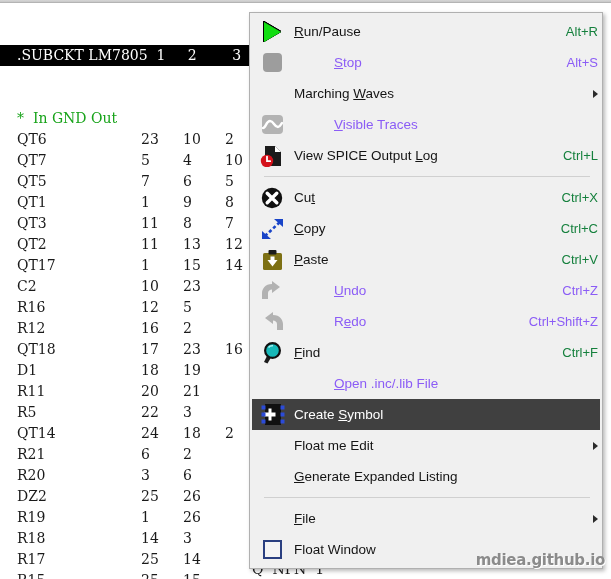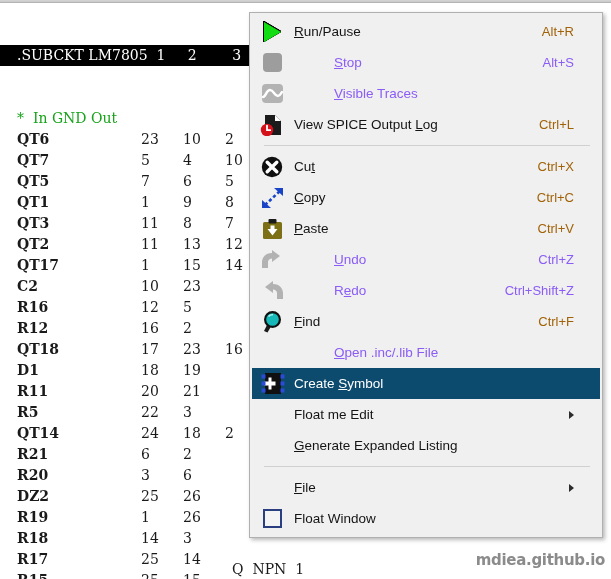--- a/index.html
+++ b/index.html
@@ -43,28 +43,28 @@
     padding-left: 17px;
     color: #1a1a1a;
   }
   .line.selected {
     background: #000000;
     color: #ffffff;
     width: 268px;
   }
   .line.comment { color: #17a319; }
   .tok { display: inline-block; }
-  .c0 { width: 124px; font-weight: bold; }
+  .c0 { width: 124px; }
   .c1 { width: 42px; }
   .c2 { width: 34px; }
 
   
   .tail-line {
     position: absolute;
-    left: 232px; top: 561px;
+    left: 252px; top: 561px;
     font-family: "DejaVu Serif", "Liberation Serif", serif;
     font-size: 14px;
     color: #1a1a1a;
     white-space: pre;
   }
 
   
   .menu {
     position: absolute;
     left: 249px; top: 12px;
@@ -75,36 +75,36 @@
     padding: 3px 0 3px 0;
     font-size: 13.5px;
     color: #141414;
     z-index: 20;
   }
   .mi {
     position: relative;
     height: 31px;
     display: flex;
     align-items: center;
-    padding: 0 28px 0 0;
+    padding: 0 4px 0 0;
     cursor: default;
   }
   .mi .ico {
     width: 44px;
     min-width: 44px;
     height: 31px;
     display: flex;
     align-items: center;
     justify-content: center;
   }
   .mi .lbl { flex: 1 1 auto; white-space: nowrap; }
-  .mi .acc { color: #a16207; font-size: 13px; white-space: nowrap; margin-left: 14px; }
+  .mi .acc { color: #15803d; font-size: 13px; white-space: nowrap; margin-left: 14px; }
   .mi.disabled .lbl, .mi.disabled .acc { color: #8b5cf6; margin-left: 40px; }
   .mi.sel {
-    background: #0c4a6e;
+    background: #404040;
     color: #ffffff;
     margin: 0 2px;
     padding-right: 10px;
   }
   .mi.sel .ico { width: 42px; min-width: 42px; }
   .sub-arrow {
     width: 0; height: 0;
     border-left: 5px solid #2b2b2b;
     border-top: 4px solid transparent;
     border-bottom: 4px solid transparent;
@@ -191,20 +191,25 @@
         <span class="lbl"><u>R</u>un/Pause</span>
         <span class="acc">Alt+R</span>
       </div>
       <div class="mi disabled">
         <span class="ico">
           <span class="ic ic-stop"></span>
         </span>
         <span class="lbl"><u>S</u>top</span>
         <span class="acc">Alt+S</span>
       </div>
+      <div class="mi">
+        <span class="ico"></span>
+        <span class="lbl">Marching <u>W</u>aves</span>
+        <span class="sub-arrow"></span>
+      </div>
       <div class="mi disabled">
         <span class="ico">
           <span class="ic ic-trace">
       <svg width="21" height="19" viewBox="0 0 21 19">
         <path d="M1 13 C4 13 4 6 8 6 C12 6 12 12 16 12 C18 12 19 9 20 8" stroke="#ffffff" stroke-width="2.4" fill="none" stroke-linecap="round"></path>
       </svg>
     </span>
         </span>
         <span class="lbl"><u>V</u>isible Traces</span>
       </div>

